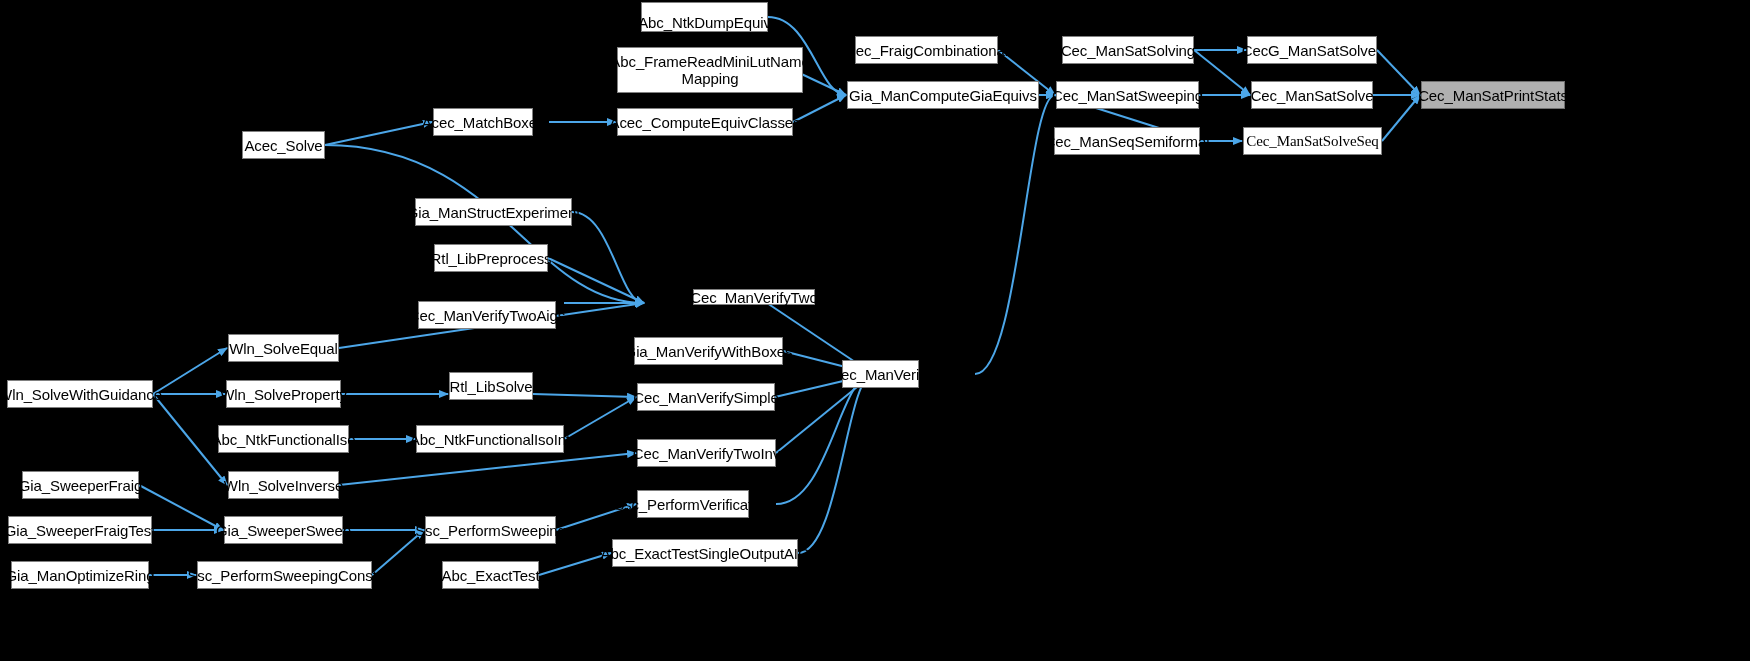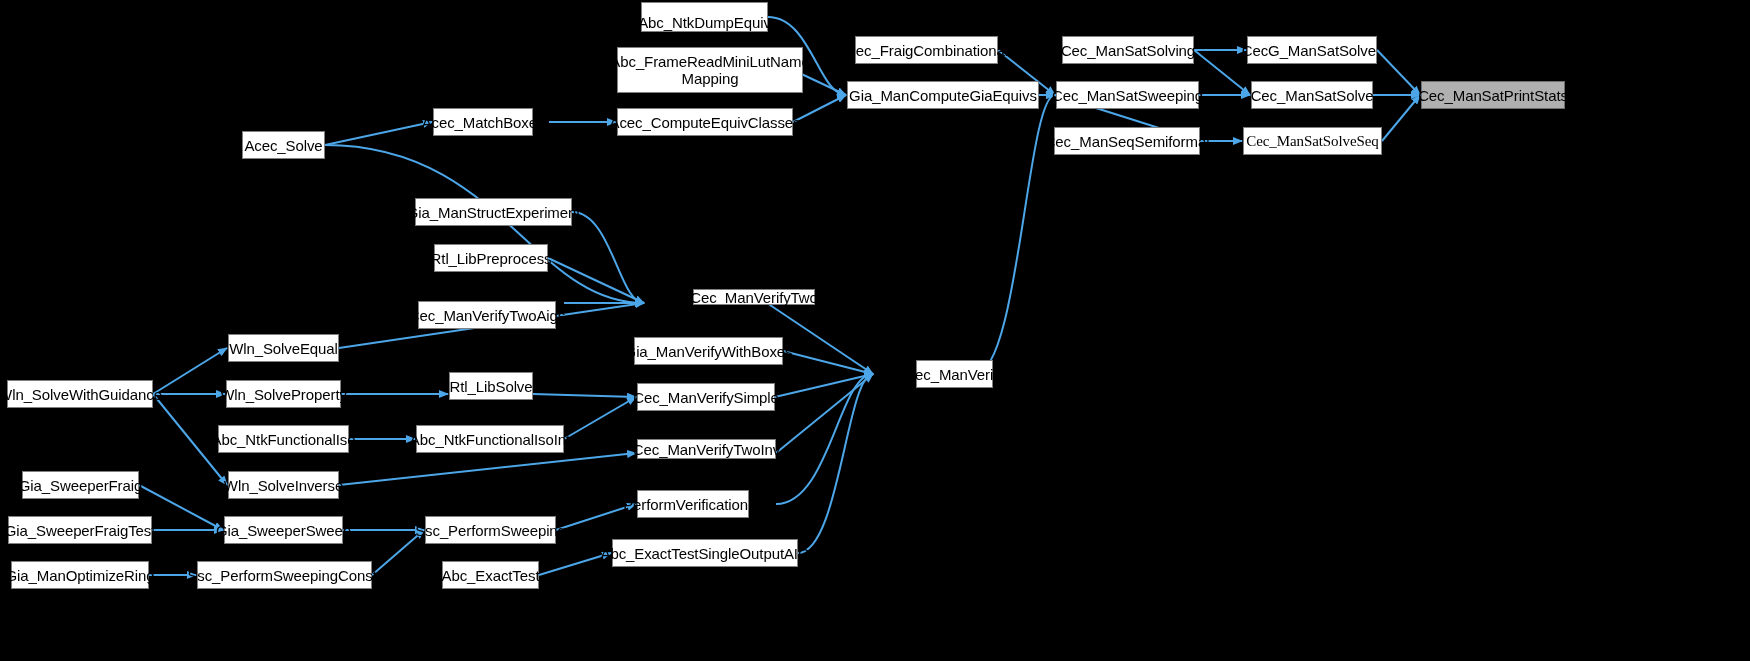--- a/index.html
+++ b/index.html
@@ -114,31 +114,31 @@
       <div class="node" style="left: 1247px; top: 36px; width: 130px; height: 28px; justify-content: flex-end;"><span>CecG_ManSatSolve</span></div>
       <div class="node" style="left: 1251px; top: 81px; width: 122px; height: 28px;"><span>Cec_ManSatSolve</span></div>
       <div class="node" style="left: 1243px; top: 127px; width: 139px; height: 28px; font-family: Liberation Serif, serif;"><span>Cec_ManSatSolveSeq</span></div>
       <div class="node highlight" style="left: 1421px; top: 81px; width: 144px; height: 28px;"><span>Cec_ManSatPrintStats</span></div>
       <div class="node" style="left: 415px; top: 198px; width: 157px; height: 28px;"><span>Gia_ManStructExperiment</span></div>
       <div class="node" style="left: 434px; top: 244px; width: 114px; height: 28px;"><span>Rtl_LibPreprocess</span></div>
       <div class="node" style="left: 418px; top: 301px; width: 138px; height: 28px;"><span>Cec_ManVerifyTwoAigs</span></div>
       <div class="node" style="left: 645px; top: 289px; width: 122px; height: 16px; margin-left: 48px;"><span>Cec_ManVerifyTwo</span></div>
       <div class="node" style="left: 228px; top: 334px; width: 111px; height: 28px;"><span>Wln_SolveEqual</span></div>
       <div class="node" style="left: 634px; top: 337px; width: 149px; height: 28px;"><span>Gia_ManVerifyWithBoxes</span></div>
-      <div class="node" style="left: 916px; top: 360px; width: 77px; height: 28px;"><span>Cec_ManVerify</span></div>
+      <div class="node" style="left: 842px; top: 360px; width: 77px; height: 28px;"><span>Cec_ManVerify</span></div>
       <div class="node" style="left: 7px; top: 380px; width: 146px; height: 28px;"><span>Wln_SolveWithGuidance</span></div>
       <div class="node" style="left: 226px; top: 380px; width: 115px; height: 28px;"><span>Wln_SolveProperty</span></div>
       <div class="node" style="left: 449px; top: 372px; width: 84px; height: 28px;"><span>Rtl_LibSolve</span></div>
       <div class="node" style="left: 637px; top: 383px; width: 138px; height: 28px;"><span>Cec_ManVerifySimple</span></div>
       <div class="node" style="left: 218px; top: 425px; width: 131px; height: 28px;"><span>Abc_NtkFunctionalIso</span></div>
       <div class="node" style="left: 416px; top: 425px; width: 148px; height: 28px;"><span>Abc_NtkFunctionalIsoInt</span></div>
-      <div class="node" style="left: 637px; top: 439px; width: 139px; height: 20px;"><span>Cec_ManVerifyTwoInv</span></div>
+      <div class="node" style="left: 637px; top: 439px; width: 139px; height: 28px;"><span>Cec_ManVerifyTwoInv</span></div>
       <div class="node" style="left: 22px; top: 471px; width: 117px; height: 28px;"><span>Gia_SweeperFraig</span></div>
       <div class="node" style="left: 228px; top: 471px; width: 111px; height: 28px;"><span>Wln_SolveInverse</span></div>
-      <div class="node" style="left: 637px; top: 490px; width: 112px; height: 28px; justify-content: flex-end;"><span>Ssc_PerformVerification</span></div>
+      <div class="node" style="left: 637px; top: 490px; width: 112px; height: 28px;"><span>Ssc_PerformVerification</span></div>
       <div class="node" style="left: 8px; top: 516px; width: 144px; height: 28px;"><span>Gia_SweeperFraigTest</span></div>
       <div class="node" style="left: 224px; top: 516px; width: 119px; height: 28px;"><span>Gia_SweeperSweep</span></div>
       <div class="node" style="left: 425px; top: 516px; width: 131px; height: 28px;"><span>Ssc_PerformSweeping</span></div>
       <div class="node" style="left: 612px; top: 539px; width: 186px; height: 28px;"><span>Abc_ExactTestSingleOutputAIG</span></div>
       <div class="node" style="left: 11px; top: 561px; width: 138px; height: 28px;"><span>Gia_ManOptimizeRing</span></div>
       <div class="node" style="left: 197px; top: 561px; width: 175px; height: 28px;"><span>Ssc_PerformSweepingConstr</span></div>
       <div class="node" style="left: 442px; top: 561px; width: 97px; height: 28px;"><span>Abc_ExactTest</span></div>
     </div>
 </div>
 

